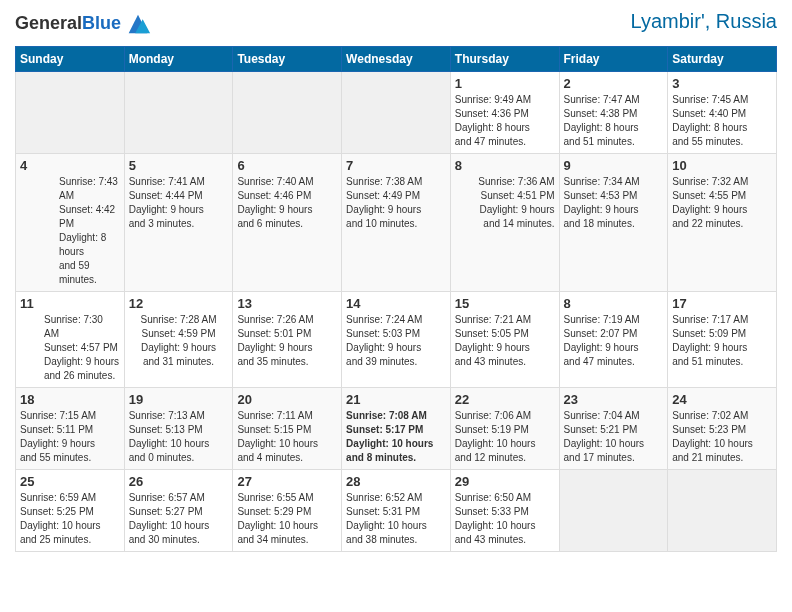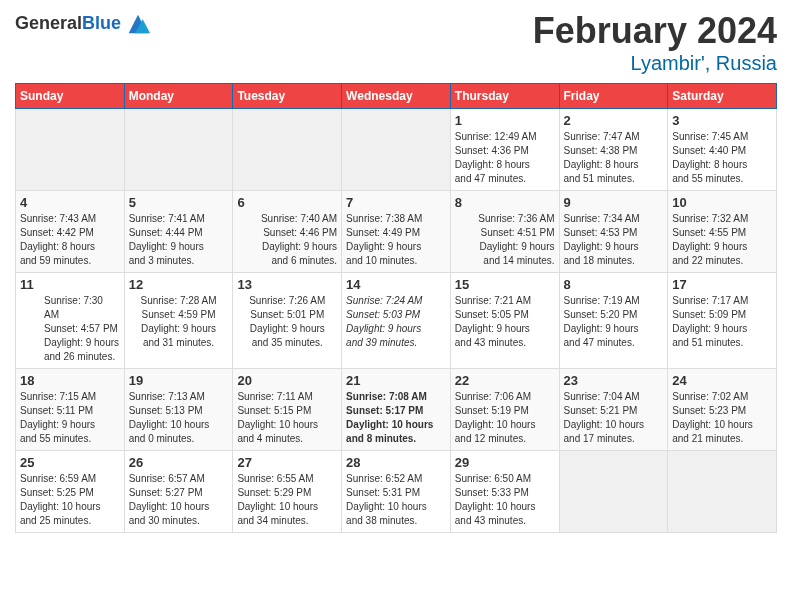--- a/index.html
+++ b/index.html
@@ -52,21 +52,21 @@
     .title-location {
       font-size: 20px;
       color: #0369a1;
     }
     table {
       width: 100%;
       border-collapse: collapse;
       table-layout: fixed;
     }
     thead th {
-      background-color: #ef4444;
+      background-color: #0369a1;
       color: #fff;
       font-size: 12px;
       font-weight: bold;
       padding: 5px 4px;
       text-align: left;
       border: 1px solid #1a66b0;
     }
     tbody td {
       border: 1px solid #ddd;
       vertical-align: top;
@@ -102,21 +102,20 @@
     <div class="logo-text">
       <span class="logo-general">General</span>
       <span class="logo-blue">Blue</span>
     </div>
     <svg class="logo-icon" viewBox="0 0 30 30" xmlns="http://www.w3.org/2000/svg">
       <polygon points="5,25 15,5 25,25" fill="#2477c7"></polygon>
       <polygon points="12,25 20,10 28,25" fill="#1a9ed4"></polygon>
     </svg>
   </div>
   <div class="title-area">
-    <div class="title-month">February 2024</div>
     <div class="title-location">Lyambir', Russia</div>
   </div>
 </div>
 
 <table>
   <thead>
     <tr>
     <th>Sunday</th>
         <th>Monday</th>
         <th>Tuesday</th>
@@ -127,21 +126,21 @@
       </tr>
   </thead>
   <tbody id="calendar-body">
   <tr>
         <td class="empty-cell"></td>
         <td class="empty-cell"></td>
         <td class="empty-cell"></td>
         <td class="empty-cell"></td>
         <td>
           <span class="day-num">1</span>
-          <div class="day-info" style="white-space: pre-line;">Sunrise: 12:49 AM
+          <div class="day-info" style="white-space: pre-line;">Sunrise: 9:49 AM
 Sunset: 4:36 PM
 Daylight: 8 hours
 and 47 minutes.</div>
         </td>
         <td>
           <span class="day-num">2</span>
           <div class="day-info" style="white-space: pre-line;">Sunrise: 7:47 AM
 Sunset: 4:38 PM
 Daylight: 8 hours
 and 51 minutes.</div>
@@ -150,35 +149,35 @@
           <span class="day-num">3</span>
           <div class="day-info" style="white-space: pre-line;">Sunrise: 7:45 AM
 Sunset: 4:40 PM
 Daylight: 8 hours
 and 55 minutes.</div>
         </td>
       </tr>
       <tr>
         <td>
           <span class="day-num">4</span>
-          <div class="day-info" style="white-space: pre-line;">Sunrise: 7:43 AM
+          <div class="day-info" style="white-space: pre-line; margin-left: 39px;">Sunrise: 7:43 AM
 Sunset: 4:42 PM
 Daylight: 8 hours
 and 59 minutes.</div>
         </td>
         <td>
           <span class="day-num">5</span>
           <div class="day-info" style="white-space: pre-line;">Sunrise: 7:41 AM
 Sunset: 4:44 PM
 Daylight: 9 hours
 and 3 minutes.</div>
         </td>
         <td>
           <span class="day-num">6</span>
-          <div class="day-info" style="white-space: pre-line; text-align: right;">Sunrise: 7:40 AM
+          <div class="day-info" style="white-space: pre-line;">Sunrise: 7:40 AM
 Sunset: 4:46 PM
 Daylight: 9 hours
 and 6 minutes.</div>
         </td>
         <td>
           <span class="day-num">7</span>
           <div class="day-info" style="white-space: pre-line;">Sunrise: 7:38 AM
 Sunset: 4:49 PM
 Daylight: 9 hours
 and 10 minutes.</div>
@@ -215,43 +214,43 @@
         </td>
         <td>
           <span class="day-num">12</span>
           <div class="day-info" style="white-space: pre-line; text-align: center;">Sunrise: 7:28 AM
 Sunset: 4:59 PM
 Daylight: 9 hours
 and 31 minutes.</div>
         </td>
         <td>
           <span class="day-num">13</span>
-          <div class="day-info" style="white-space: pre-line; text-align: center;">Sunrise: 7:26 AM
+          <div class="day-info" style="white-space: pre-line;">Sunrise: 7:26 AM
 Sunset: 5:01 PM
 Daylight: 9 hours
 and 35 minutes.</div>
         </td>
         <td>
           <span class="day-num">14</span>
-          <div class="day-info" style="white-space: pre-line; font-style: italic;">Sunrise: 7:24 AM
+          <div class="day-info" style="white-space: pre-line;">Sunrise: 7:24 AM
 Sunset: 5:03 PM
 Daylight: 9 hours
 and 39 minutes.</div>
         </td>
         <td>
           <span class="day-num">15</span>
           <div class="day-info" style="white-space: pre-line;">Sunrise: 7:21 AM
 Sunset: 5:05 PM
 Daylight: 9 hours
 and 43 minutes.</div>
         </td>
         <td>
           <span class="day-num">8</span>
           <div class="day-info" style="white-space: pre-line;">Sunrise: 7:19 AM
-Sunset: 5:20 PM
+Sunset: 2:07 PM
 Daylight: 9 hours
 and 47 minutes.</div>
         </td>
         <td>
           <span class="day-num">17</span>
           <div class="day-info" style="white-space: pre-line;">Sunrise: 7:17 AM
 Sunset: 5:09 PM
 Daylight: 9 hours
 and 51 minutes.</div>
         </td>

